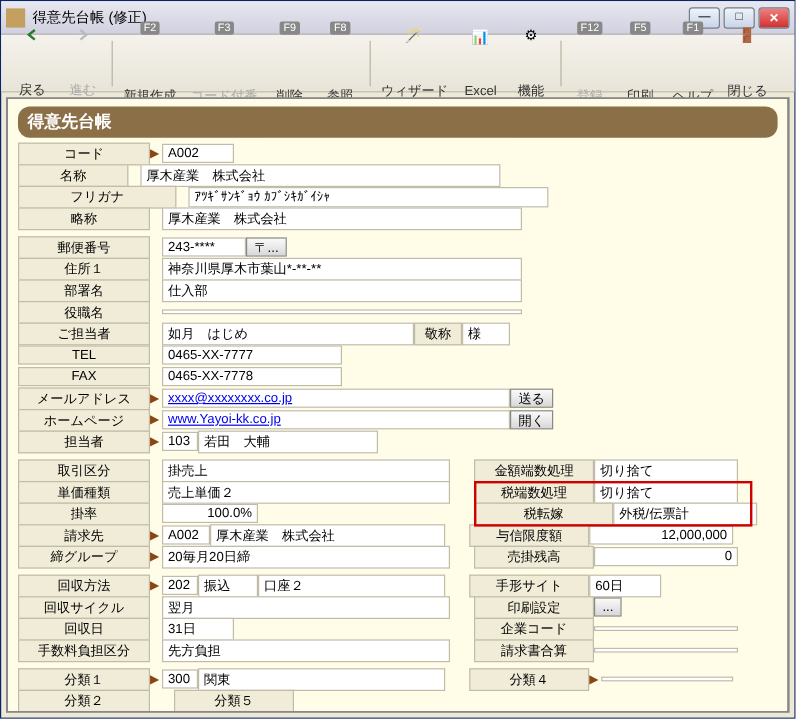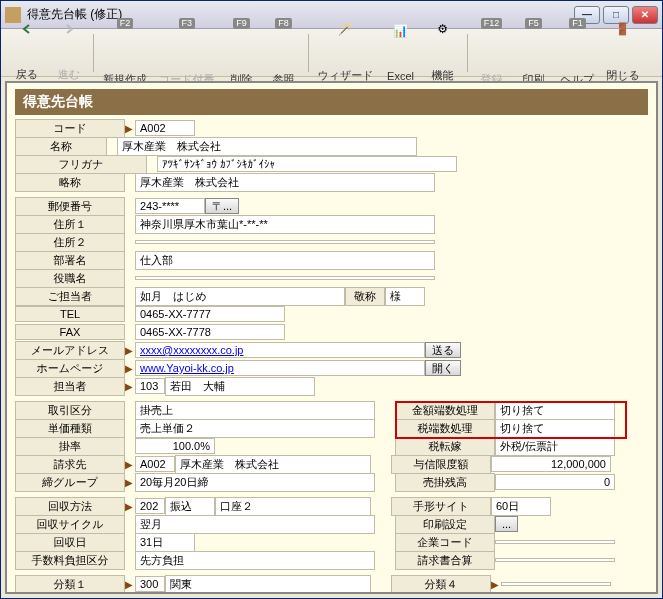--- a/index.html
+++ b/index.html
@@ -12,21 +12,21 @@
 .winbtn { width: 26px; height: 18px; border: 1px solid #708090; background: linear-gradient(#f0f4fa,#c8d4e8); border-radius: 3px; display:flex;align-items:center;justify-content:center;font-size:10px;font-weight:bold;color:#333; }
 .winbtn.close { background: linear-gradient(#f08080,#d03030); color:#fff; }
 .toolbar { height: 48px; background: linear-gradient(#f4f2eb,#e8e4d8); display: flex; align-items: center; padding: 0 6px; gap: 2px; border-bottom: 1px solid #c0bca8; }
 .toolbtn { display:flex; flex-direction:column; align-items:center; justify-content:center; min-width:40px; height:42px; padding:0 4px; border:1px solid transparent; }
 .toolbtn .key { font-size:9px; background:#888; color:#fff; padding:0 3px; border-radius:2px; margin-bottom:11px; min-height:11px;}
 .toolbtn .ic { width:18px;height:18px;display:flex;align-items:center;justify-content:center; }
 .toolbtn .lbl { font-size:11px; color:#333;margin-top:32px; }
 .toolbtn.disabled .lbl { color:#aaa; }
 .vsep { width:1px; height:38px; background:#b8b4a0; margin:0 2px; }
 .content { flex:1; background:#fffde8; border:2px solid #888; margin:4px; padding:6px 8px; overflow:auto; }
-.section-title { background:#8b6f47; color:#fff; font-weight:bold; padding:4px 8px; font-size:14px; margin-bottom:4px; }
+.section-title { background:#8b6f47; color:#fff; font-weight:bold; padding:4px 8px; font-size:14px; margin-bottom:4px;border-radius:10px; }
 .row { display:flex; align-items:center; height:18px; margin-bottom:0; }
 .lbl-cell { border:1px solid #c0bca8; background:#f0ecd8; text-align:center; padding:1px 2px; font-size:11px; white-space:nowrap; }
 .val-cell { border:1px solid #c0bca8; background:#fff; padding:1px 4px; font-size:11px; white-space:nowrap; overflow:hidden; }
 .marker { color:#8b4513; font-size:10px; width:10px; display:inline-block; }
 .link { color:#0000ee; text-decoration:underline; }
 .btn-small { border:1px solid #888; background:linear-gradient(#fafafa,#d8d8d8); padding:0 6px; height:16px; font-size:11px; display:inline-flex; align-items:center; }
 .spacer { height:6px; }
 .redbox { border:2px solid #d00000; position:absolute; pointer-events:none; }
 .grid { position:relative; }
 svg.arrow { width:12px;height:12px; }
@@ -143,25 +143,20 @@
           <span class="marker">&nbsp;</span>
           <div class="val-cell" style="width:70px">243-****</div>
           <div class="btn-small">〒...</div>
         </div>
       <div class="row">
           <div class="lbl-cell" style="width:110px">住所１</div>
           <span class="marker">&nbsp;</span>
           <div class="val-cell" style="width:300px">神奈川県厚木市葉山*-**-**</div>
         </div>
       <div class="row">
-          <div class="lbl-cell" style="width:110px">住所２</div>
-          <span class="marker">&nbsp;</span>
-          <div class="val-cell" style="width:300px"></div>
-        </div>
-      <div class="row">
           <div class="lbl-cell" style="width:110px">部署名</div>
           <span class="marker">&nbsp;</span>
           <div class="val-cell" style="width:300px">仕入部</div>
         </div>
       <div class="row">
           <div class="lbl-cell" style="width:110px">役職名</div>
           <span class="marker">&nbsp;</span>
           <div class="val-cell" style="width:300px"></div>
         </div>
       <div class="row">
@@ -216,21 +211,21 @@
           <div class="val-cell" style="width:240px">売上単価２</div>
           <div style="width:20px"></div>
           <div class="lbl-cell" style="width:100px">税端数処理</div>
           <div class="val-cell" style="width:120px">切り捨て</div>
         </div>
       <div class="row">
           <div class="lbl-cell" style="width:110px">掛率</div>
           <span class="marker">&nbsp;</span>
           <div class="val-cell" style="width:80px;text-align:right">100.0%</div>
           <div style="width:180px"></div>
-          <div class="lbl-cell" style="width:100px">税転嫁</div>
+          <div class="lbl-cell" style="width:116px">税転嫁</div>
           <div class="val-cell" style="width:120px">外税/伝票計</div>
         </div>
       <div class="row">
           <div class="lbl-cell" style="width:110px">請求先</div>
           <span class="marker">▶</span>
           <div class="val-cell" style="width:40px">A002</div>
           <div class="val-cell" style="width:196px">厚木産業　株式会社</div>
           <div style="width:20px"></div>
           <div class="lbl-cell" style="width:100px">与信限度額</div>
           <div class="val-cell" style="width:120px;text-align:right">12,000,000</div>

